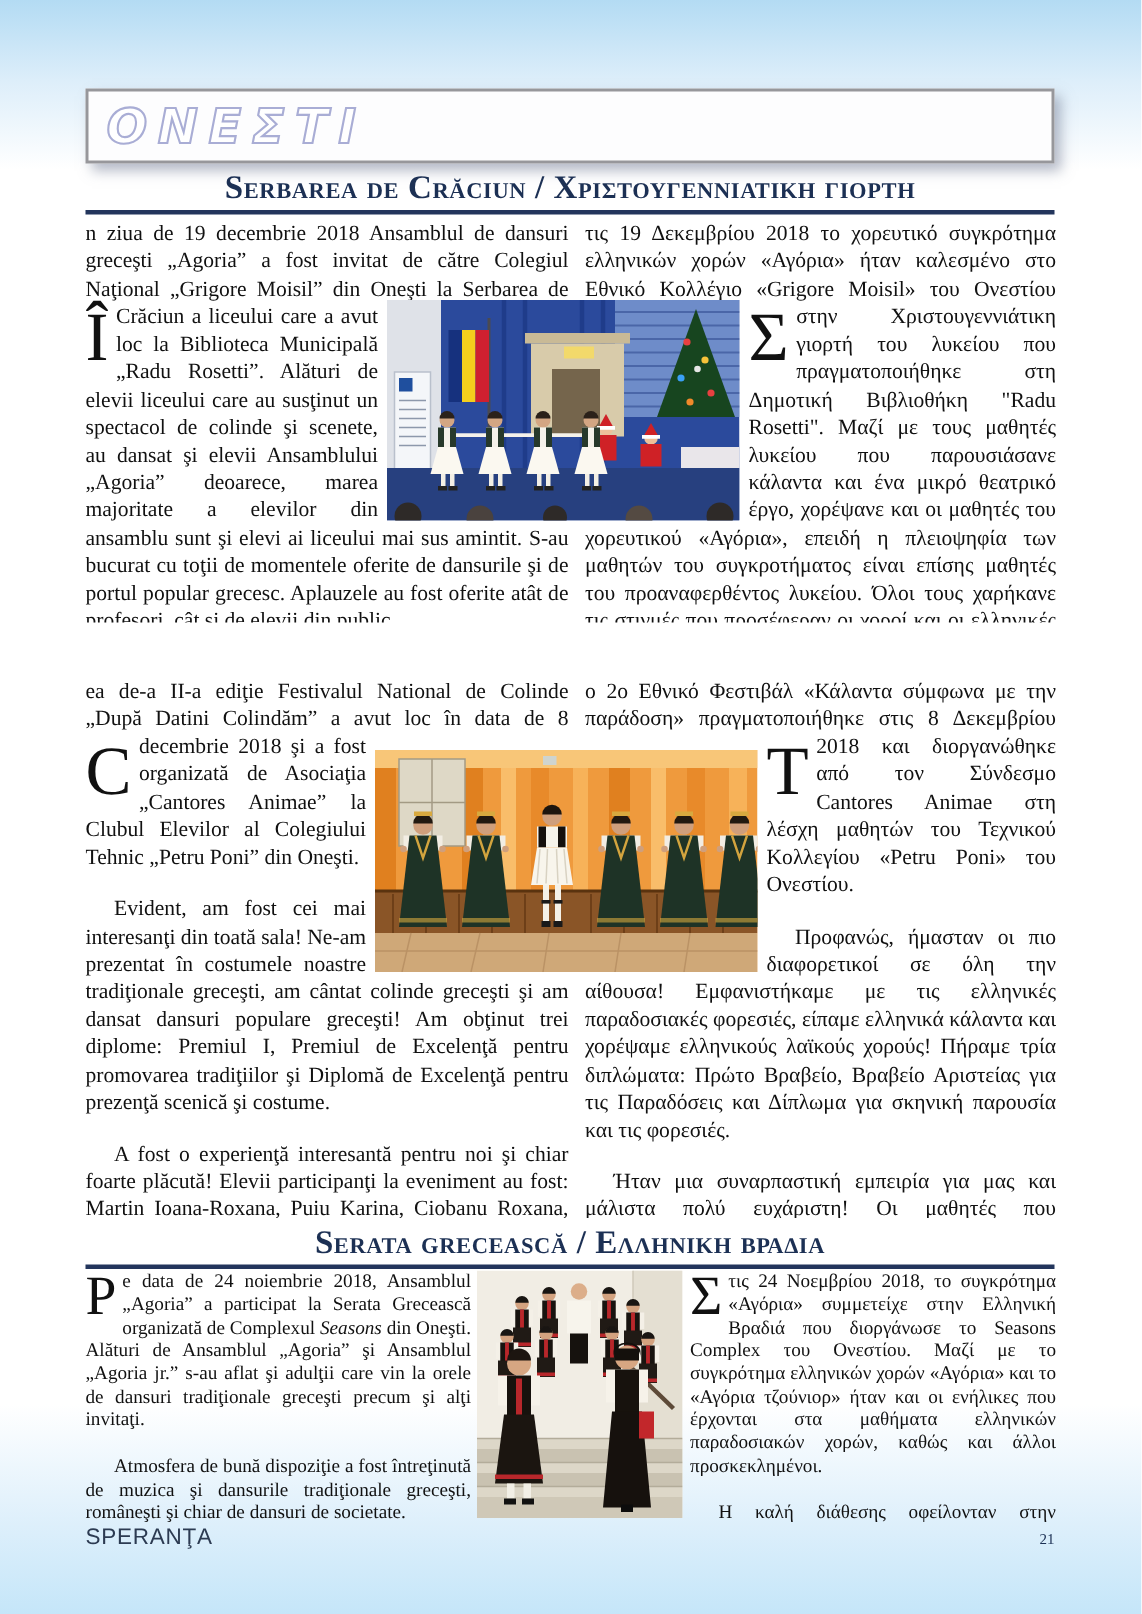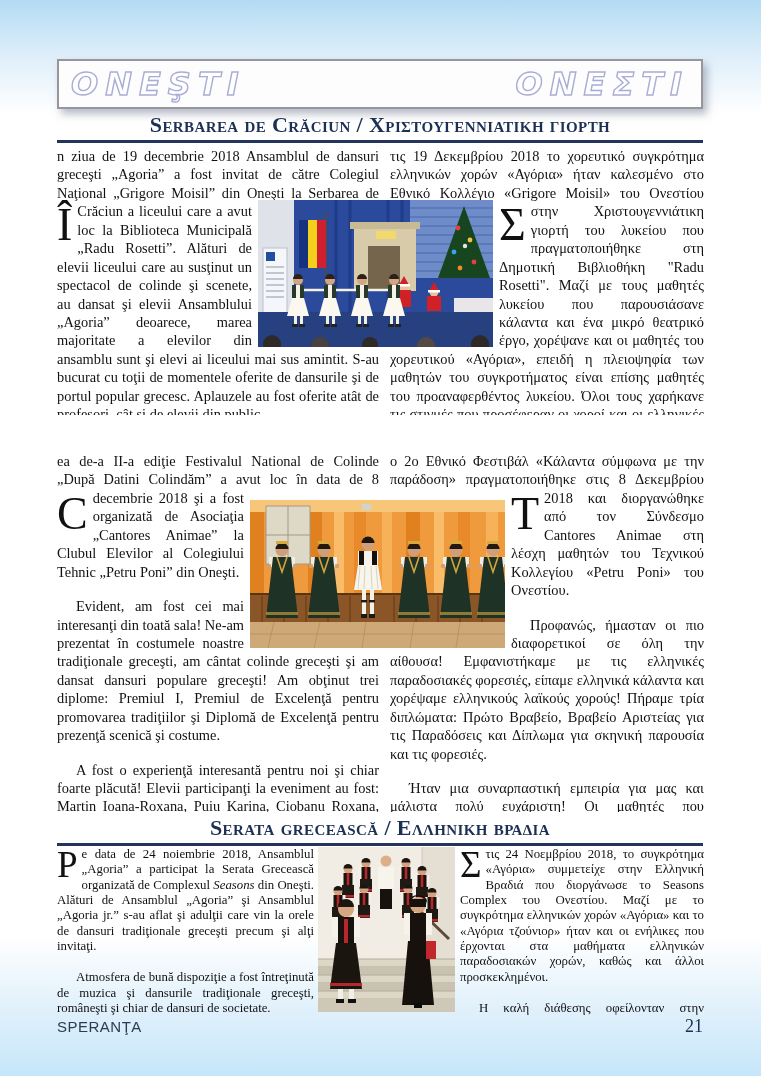--- a/index.html
+++ b/index.html
@@ -22,29 +22,28 @@
   .dropcap{float:left;font-size:46px;line-height:.78;padding:4px 5px 0 0;}
   .cols.small .col{font-size:12.8px;line-height:1.2;}
   .cols.small .dropcap{font-size:37px;line-height:.8;padding:3px 4px 0 0;}
   .pushR{float:right;width:0;} .spcR{float:right;clear:right;}
   .pushL{float:left;width:0;}  .spcL{float:left;clear:left;}
   .photo{position:absolute;display:block;line-height:0;}
   .photo svg{display:block;}
   .it{font-style:italic;}
   .footer{position:absolute;left:57px;top:1016px;width:646px;display:flex;justify-content:space-between;align-items:baseline;}
   .brand{font-family:"Liberation Sans",sans-serif;font-size:15px;color:#2c3b52;letter-spacing:.5px;}
-  .pageno{font-family:"Liberation Serif",serif;font-size:18px;color:#1c3054;}
+  .pageno{font-family:"Liberation Serif",serif;font-size:10px;color:#1c3054;}
 </style>
 </head>
 <body>
 
 <div id="page">
 
   <div class="masthead">
-    <span class="mast-word">ONEŞTI</span>
     <span class="mast-word">ONEΣTI</span>
   </div>
 
   <div class="sec-title" style="top:113px;">Serbarea de Crăciun / Χριστουγεννιατικη γιορτη</div>
 
   <div class="cols" style="top:147px;height:268px;">
     <div class="col colL">
       <div class="pushR" style="height:56px"></div>
       <div class="spcR" style="width:121px;height:146px;margin-left:6px;"></div>
       <p><span class="dropcap">Î</span><span>n ziua de 19 decembrie 2018 Ansamblul de dansuri greceşti „Agoria” a fost invitat de către Colegiul Naţional „Grigore Moisil” din Oneşti la Serbarea de Crăciun a liceului care a avut loc la Biblioteca Municipală „Radu Rosetti”. Alături de elevii liceului care au susţinut un spectacol de colinde şi scenete, au dansat şi elevii Ansamblului „Agoria” deoarece, marea majoritate a elevilor din ansamblu sunt şi elevi ai liceului mai sus amintit. S-au bucurat cu toţii de momentele oferite de dansurile şi de portul popular grecesc. Aplauzele au fost oferite atât de profesori, cât şi de elevii din public.</span></p>

